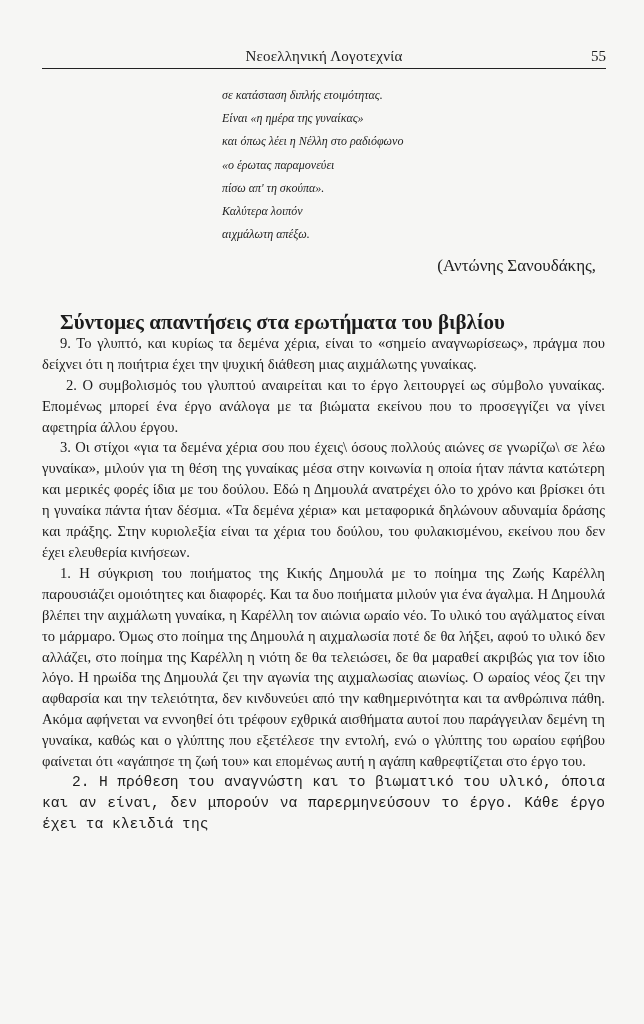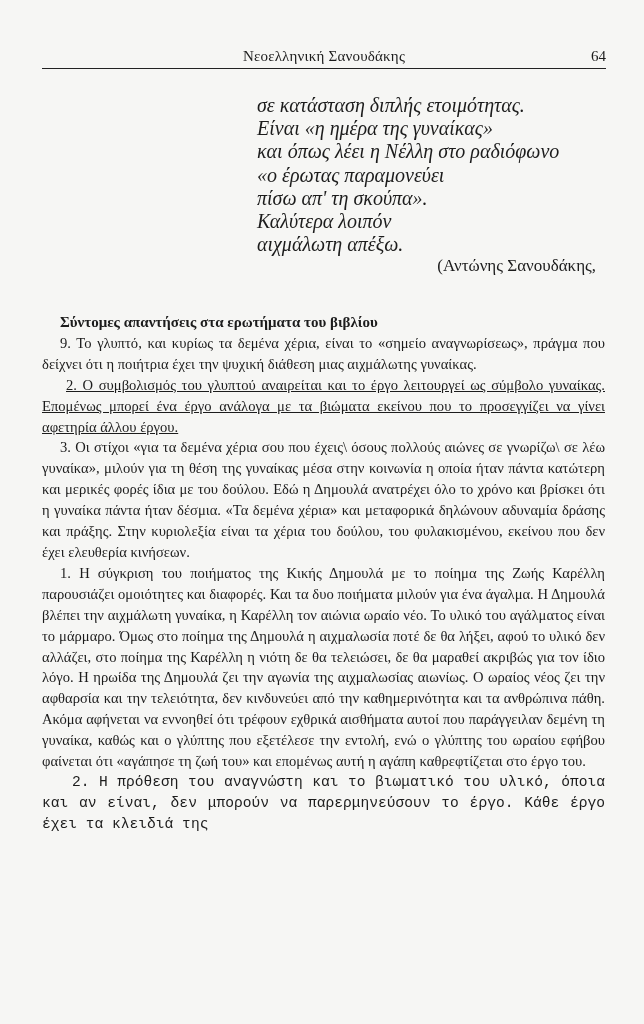--- a/index.html
+++ b/index.html
@@ -15,43 +15,43 @@
     border-bottom: 1.5px solid #222;
   }
   .running-title {
     position: absolute; left: 0; right: 0; top: 2px;
     text-align: center; font-size: 15px; letter-spacing: 0.2px;
   }
   .page-number {
     position: absolute; right: 0; top: 2px; font-size: 15px;
   }
   .poem {
-    position: absolute; left: 222px; top: 94px;
-    font-style: italic; font-size: 20px; line-height: 23.2px; margin-left: 35px;
+    position: absolute; left: 222px; top: 84px;
+    font-style: italic; font-size: 12px; line-height: 23.2px;
   }
   .poem div { white-space: nowrap; }
   .attribution {
     position: absolute; right: 48px; top: 256px; text-align: right;
     font-size: 17px; line-height: 19px;
   }
   .body-text {
     position: absolute; left: 42px; top: 312px; width: 563px;
     font-size: 14.6px; line-height: 20.9px; text-align: justify;
   }
-  .section-heading { font-weight: bold; padding-left: 18px; font-size: 15px; }
+  .section-heading { font-weight: bold; padding-left: 18px; font-size: 21px; }
   .para { text-indent: 18px; margin: 0; }
-  .para.indent2 { text-indent: 24px; text-decoration: underline; }
+  .para.indent2 { text-indent: 24px; }
   .para.indent3 { text-indent: 30px; font-family: Liberation Mono, monospace; }
 </style>
 </head>
 <body>
 
 <div class="running-head">
-  <div class="running-title">Νεοελληνική Σανουδάκης</div>
-  <div class="page-number">64</div>
+  <div class="running-title">Νεοελληνική Λογοτεχνία</div>
+  <div class="page-number">55</div>
 </div>
 
 <div class="poem">
   <div>σε κατάσταση διπλής ετοιμότητας.</div>
   <div>Είναι «η ημέρα της γυναίκας»</div>
   <div>και όπως λέει η Νέλλη στο ραδιόφωνο</div>
   <div>«ο έρωτας παραμονεύει</div>
   <div>πίσω απ' τη σκούπα».</div>
   <div>Καλύτερα λοιπόν</div>
   <div>αιχμάλωτη απέξω.</div>

